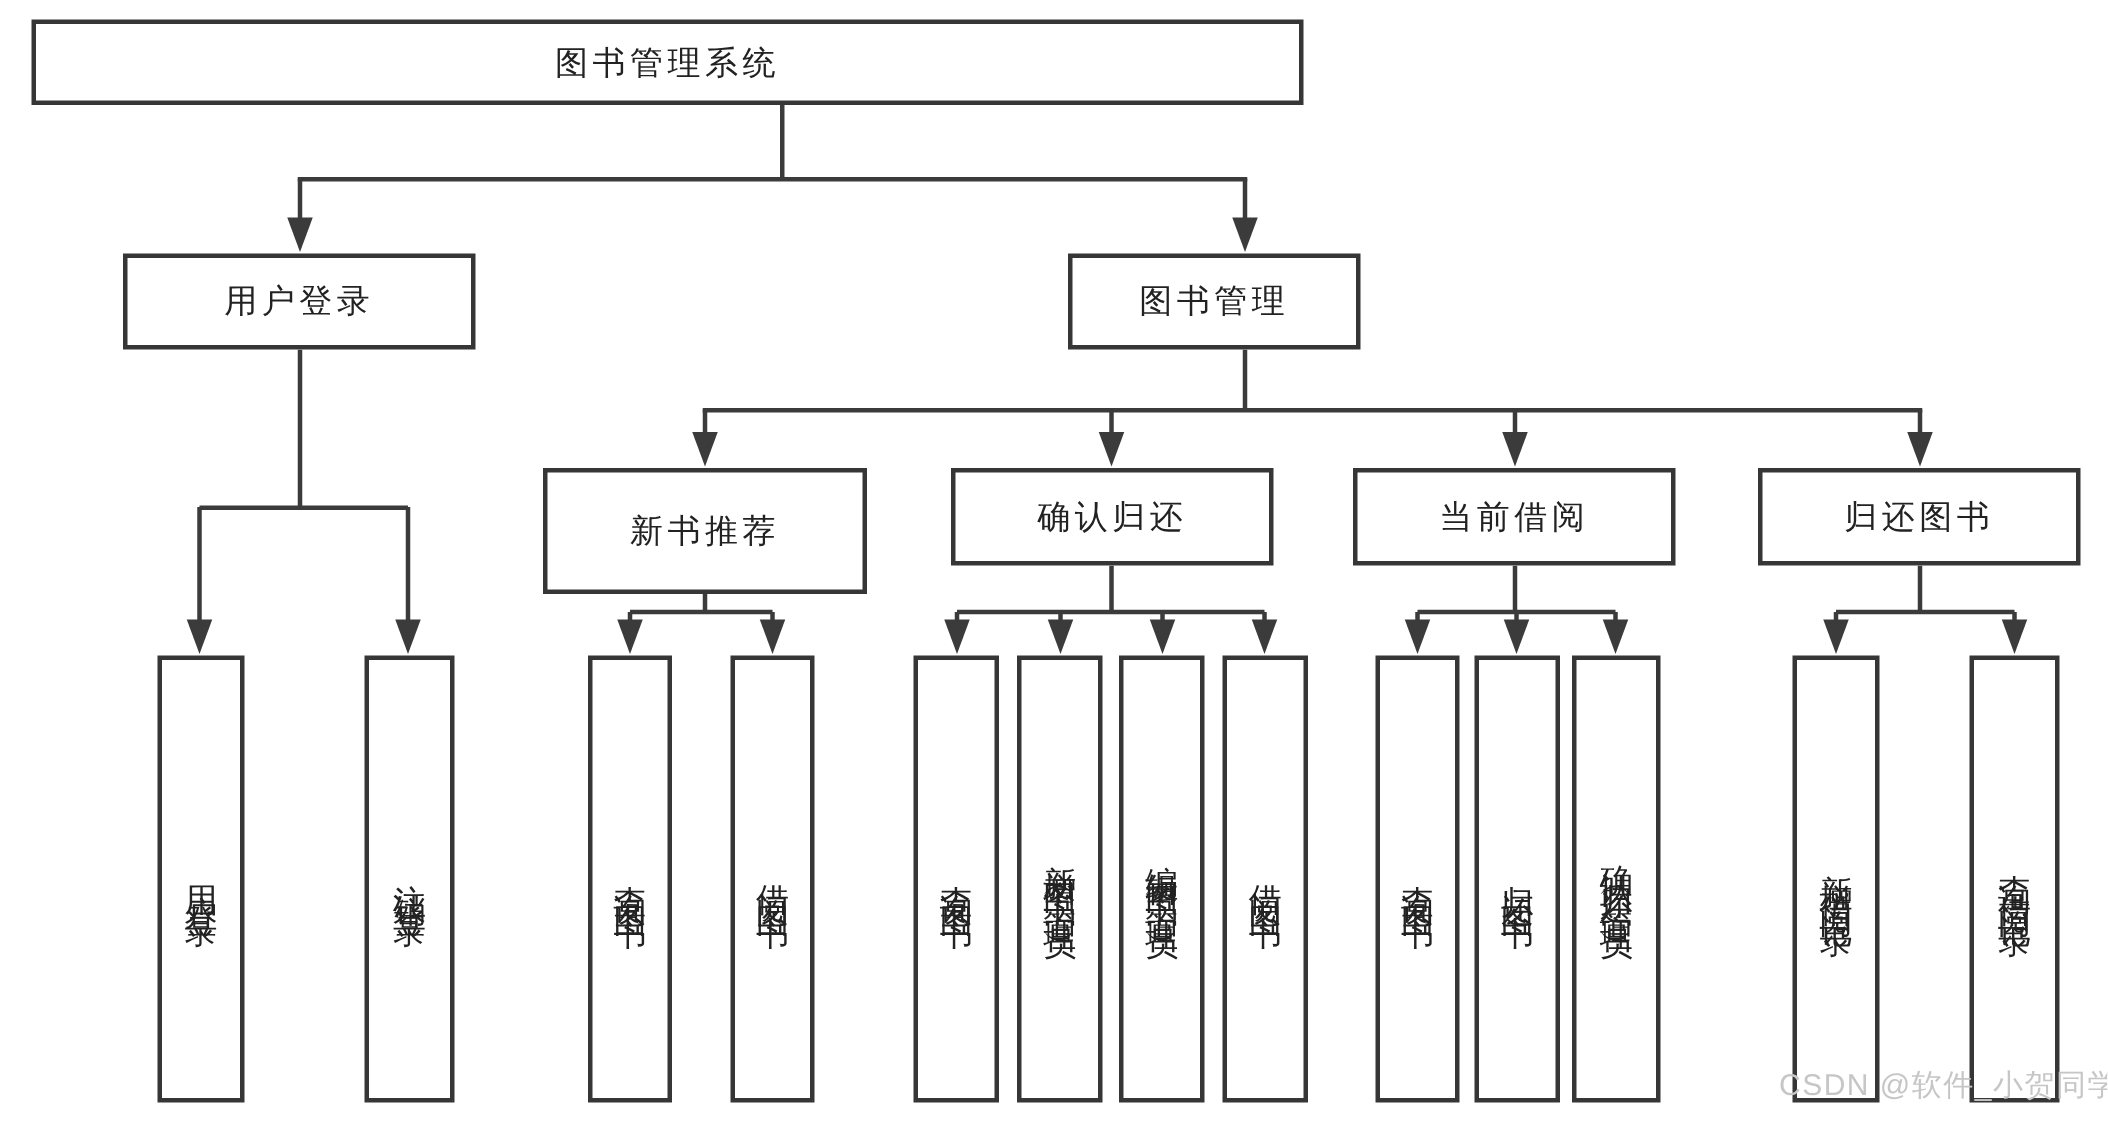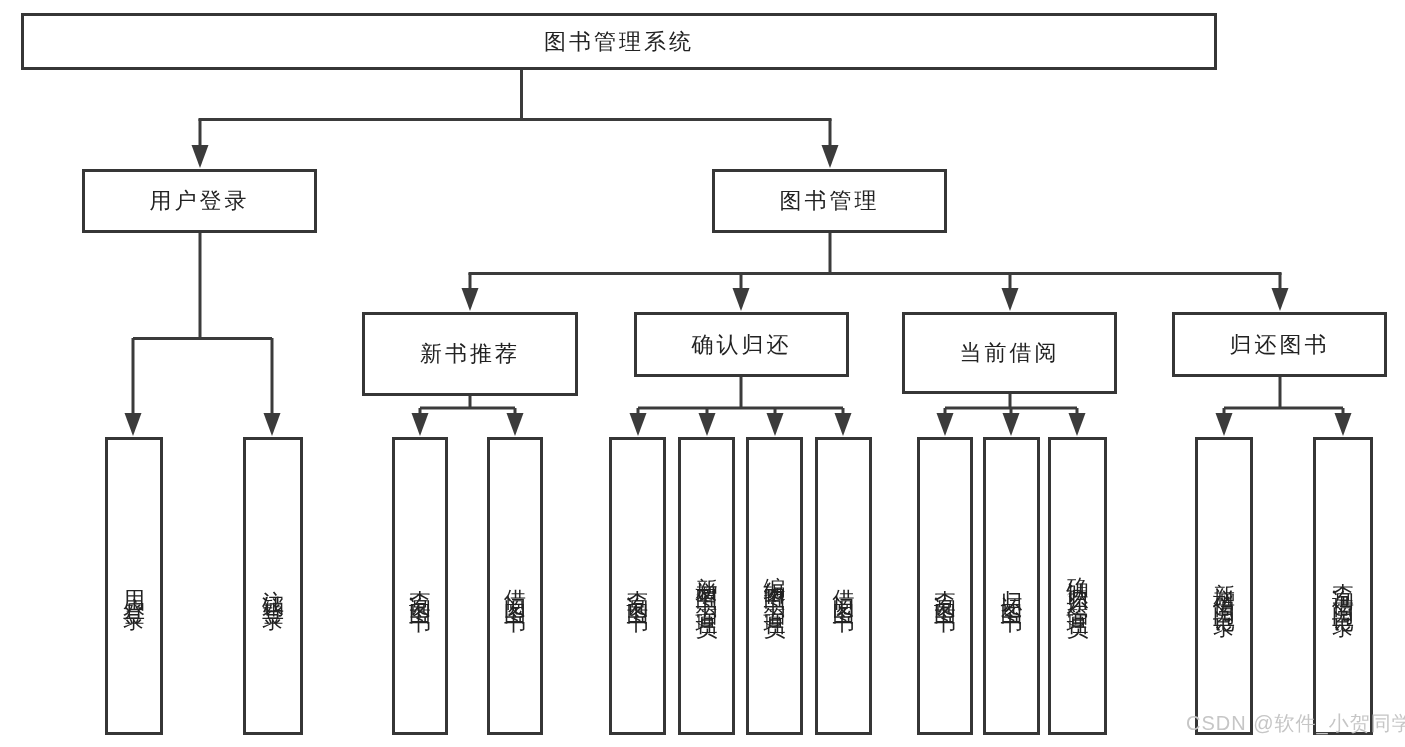--- a/index.html
+++ b/index.html
@@ -131,38 +131,38 @@
       <polygon points="766.5,413 783.5,413 775,436"></polygon>
       <polygon points="834.5,413 851.5,413 843,436"></polygon>
       <polygon points="936.5,413 953.5,413 945,436"></polygon>
       <polygon points="1002.5,413 1019.5,413 1011,436"></polygon>
       <polygon points="1068.5,413 1085.5,413 1077,436"></polygon>
       <polygon points="1215.5,413 1232.5,413 1224,436"></polygon>
       <polygon points="1334.5,413 1351.5,413 1343,436"></polygon>
     </g>
   </svg>
 
-  <div class="hbox" style="left:21px; top:13px; width:1196px; height:57px">
+  <div class="hbox" style="left:21px; top:13px; width:848px; height:57px">
     <span class="lbl">图书管理系统</span>
   </div>
 
   <div class="hbox" style="left:82px; top:169px; width:235px; height:64px">
     <span class="lbl">用户登录</span>
   </div>
-  <div class="hbox" style="left:712px; top:169px; width:235px; height:64px">
+  <div class="hbox" style="left:712px; top:169px; width:195px; height:64px">
     <span class="lbl">图书管理</span>
   </div>
 
   <div class="hbox" style="left:362px; top:312px; width:216px; height:84px">
     <span class="lbl">新书推荐</span>
   </div>
   <div class="hbox" style="left:634px; top:312px; width:215px; height:65px">
     <span class="lbl">确认归还</span>
   </div>
-  <div class="hbox" style="left:902px; top:312px; width:215px; height:82px">
+  <div class="hbox" style="left:902px; top:312px; width:215px; height:65px">
     <span class="lbl">当前借阅</span>
   </div>
   <div class="hbox" style="left:1172px; top:312px; width:215px; height:65px">
     <span class="lbl">归还图书</span>
   </div>
 
   <div class="vbox" style="left:105px; width:58px">
     <span class="vlbl">用户登录</span>
   </div>
   <div class="vbox" style="left:243px; width:60px">

